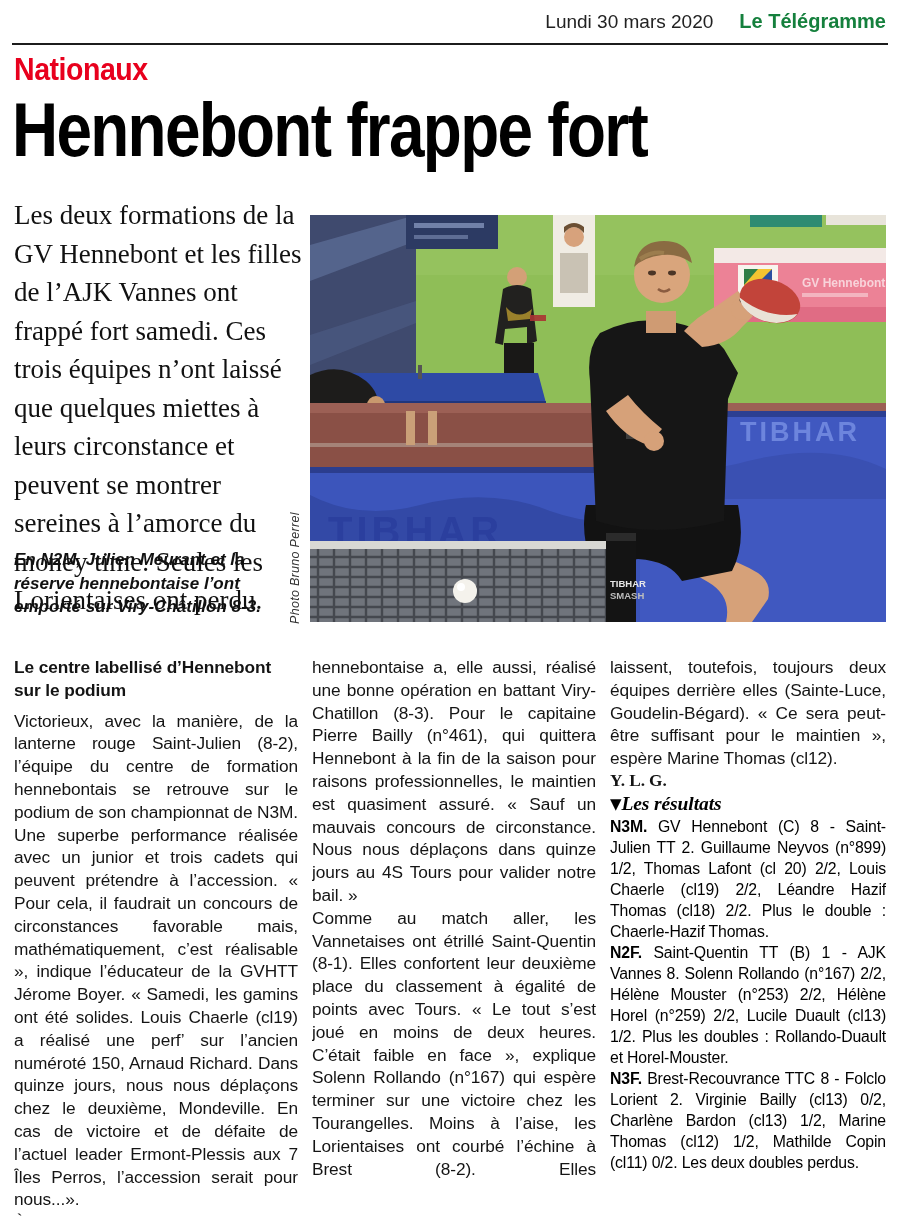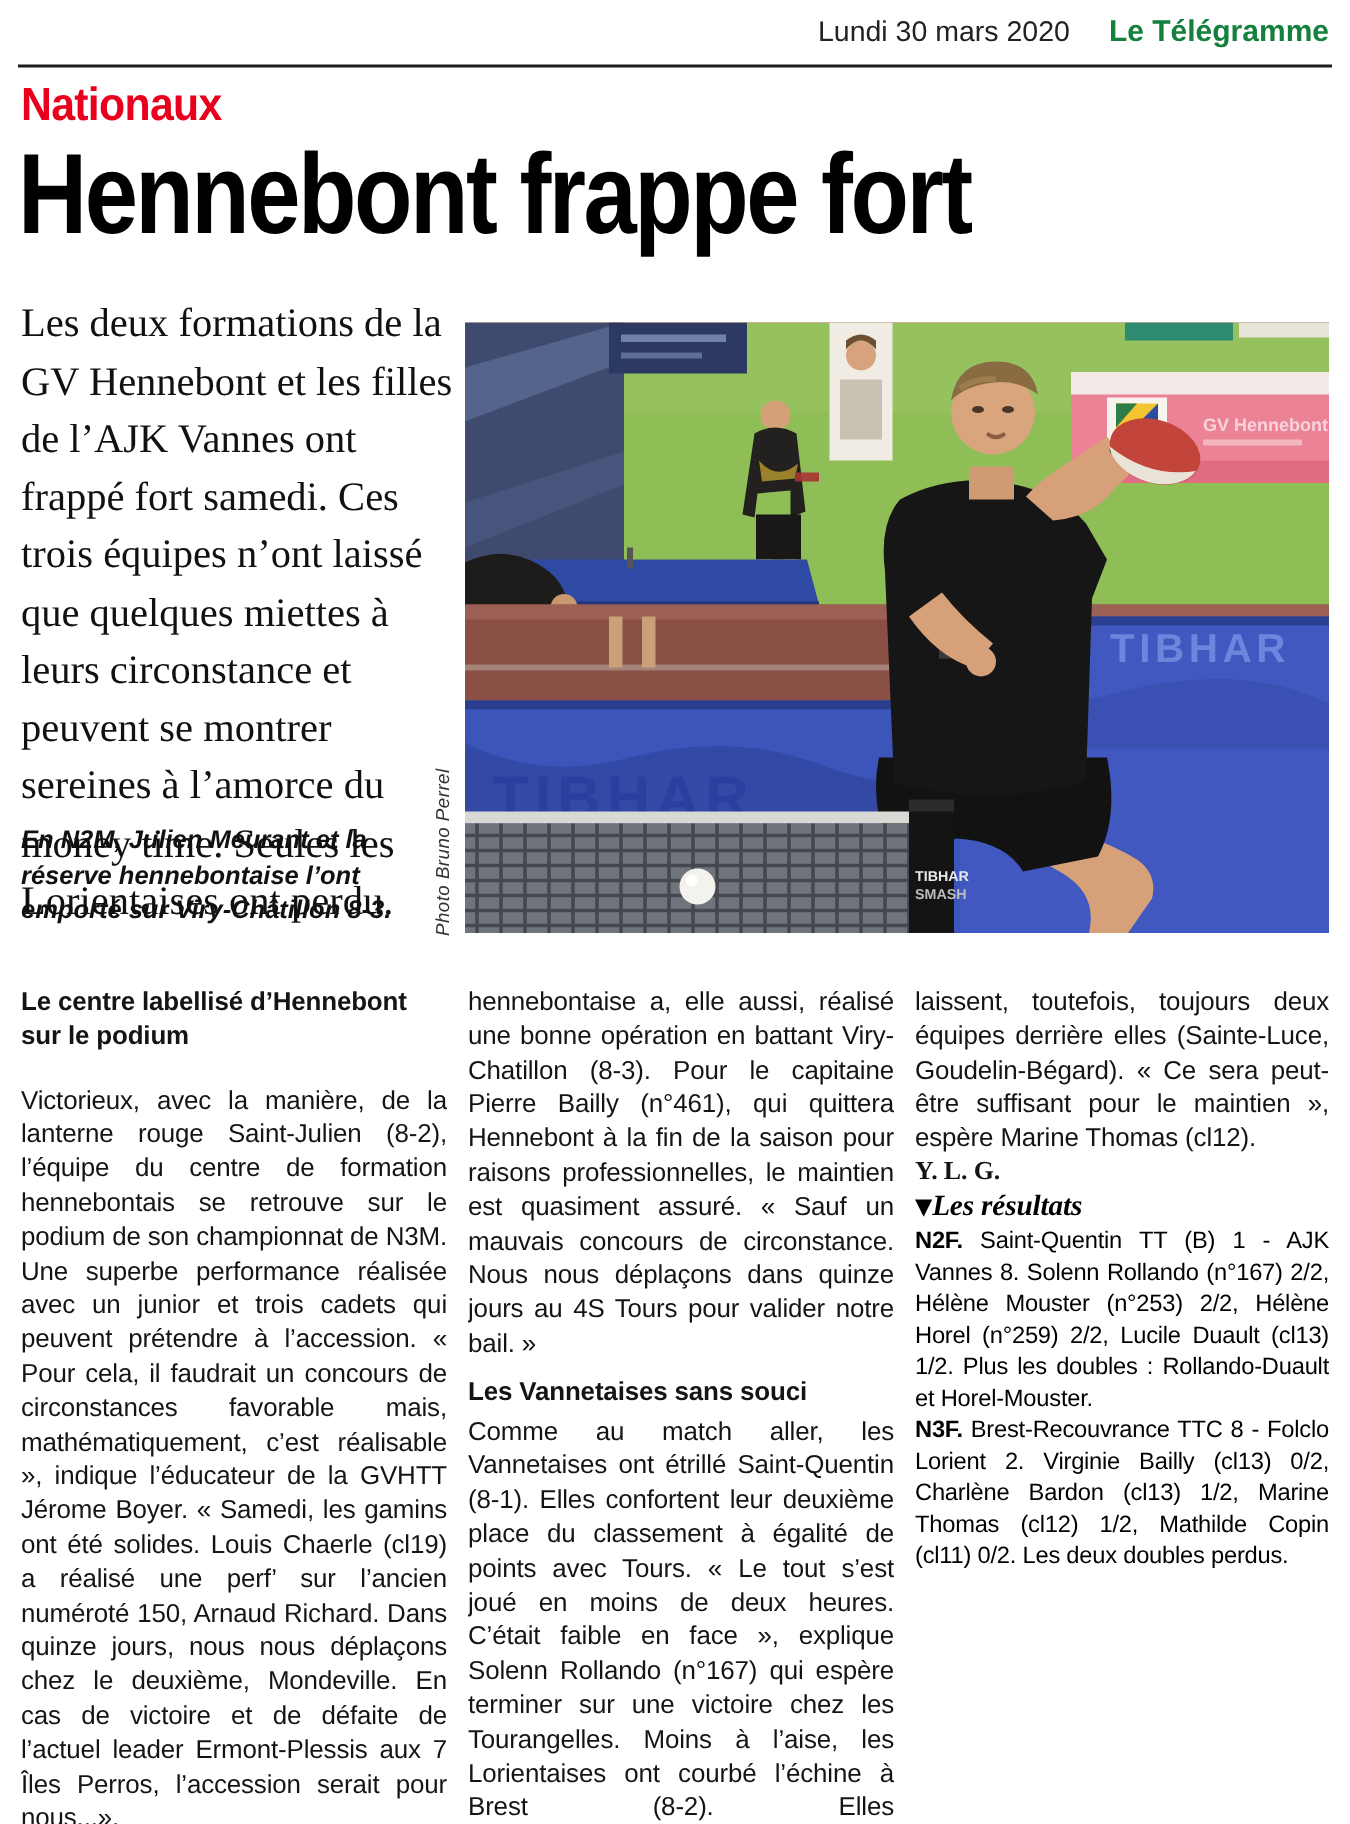--- a/index.html
+++ b/index.html
@@ -33,21 +33,21 @@
 
   
   .col{position:absolute;top:656px;height:560px;overflow:hidden;text-align:justify;}
   .col1{left:14px;width:284px;}
   .col2{left:312px;width:284px;}
   .col3{left:610px;width:276px;}
   .col p{margin:0;font-size:17.3px;line-height:22.8px;letter-spacing:-.1px;color:#141414;}
   .col p.cont{text-align-last:justify;}
   .subhead{font-size:19.5px;line-height:24px;font-weight:700;color:#000;margin:0;text-align:left;}
   .subhead.mid{margin-top:9px;margin-bottom:4px;}
-  .col1 .subhead{margin-bottom:20px;}
+  .col1 .subhead{margin-bottom:8px;}
 
   .byline{margin-top:26px;font-family:"Liberation Serif",serif;font-weight:700;
           font-size:18.5px;color:#787878;text-align:left;letter-spacing:1px;}
   .results-header{margin-top:30px;margin-bottom:3px;text-align:left;}
   .results-header .tri{font-family:"DejaVu Sans",sans-serif;font-size:15px;color:#000;vertical-align:1px;}
   .results-header .rtitle{font-family:"Liberation Serif",serif;font-style:italic;font-weight:700;
           font-size:19.5px;color:#000;}
   .res{font-size:15.8px !important;line-height:21px !important;letter-spacing:-.15px !important;color:#000 !important;}
   .res b{font-weight:700;}
 </style>
@@ -217,27 +217,27 @@
   </div>
 
   <div class="col col1">
     <p class="subhead">Le centre labellisé d’Hennebont sur le podium</p>
     <p>Victorieux, avec la manière, de la lanterne rouge Saint-Julien (8-2), l’équipe du centre de formation hennebontais se retrouve sur le podium de son championnat de N3M. Une superbe performance réalisée avec un junior et trois cadets qui peuvent prétendre à l’accession. « Pour cela, il faudrait un concours de circonstances favorable mais, mathématiquement, c’est réalisable », indique l’éducateur de la GVHTT Jérome Boyer. « Samedi, les gamins ont été solides. Louis Chaerle (cl19) a réalisé une perf’ sur l’ancien numéroté 150, Arnaud Richard. Dans quinze jours, nous nous déplaçons chez le deuxième, Mondeville. En cas de victoire et de défaite de l’actuel leader Ermont-Plessis aux 7 Îles Perros, l’accession serait pour nous...».</p>
     <p class="cont">À l’étage au-dessus, la réserve</p>
   </div>
 
   <div class="col col2">
     <p>hennebontaise a, elle aussi, réalisé une bonne opération en battant Viry-Chatillon (8-3). Pour le capitaine Pierre Bailly (n°461), qui quittera Hennebont à la fin de la saison pour raisons professionnelles, le maintien est quasiment assuré. « Sauf un mauvais concours de circonstance. Nous nous déplaçons dans quinze jours au 4S Tours pour valider notre bail. »</p>
-    <p class="subhead mid">Les Vannetaises sans souci</p>
     <p class="cont">Comme au match aller, les Vannetaises ont étrillé Saint-Quentin (8-1). Elles confortent leur deuxième place du classement à égalité de points avec Tours. « Le tout s’est joué en moins de deux heures. C’était faible en face », explique Solenn Rollando (n°167) qui espère terminer sur une victoire chez les Tourangelles. Moins à l’aise, les Lorientaises ont courbé l’échine à Brest (8-2). Elles</p>
   </div>
 
   <div class="col col3">
     <p>laissent, toutefois, toujours deux équipes derrière elles (Sainte-Luce, Goudelin-Bégard). « Ce sera peut-être suffisant pour le maintien », espère Marine Thomas (cl12).</p>
     <p class="byline">Y. L. G.</p>
     <p class="results-header">
       <span class="tri">▼</span><span class="rtitle">Les résultats</span>
     </p>
+    <p class="res"><b>N3M.</b> <span>GV Hennebont (C) 8 - Saint-Julien TT 2. Guillaume Neyvos (n°899) 1/2, Thomas Lafont (cl 20) 2/2, Louis Chaerle (cl19) 2/2, Léandre Hazif Thomas (cl18) 2/2. Plus le double : Chaerle-Hazif Thomas.</span></p>
     <p class="res"><b>N2F.</b> <span>Saint-Quentin TT (B) 1 - AJK Vannes 8. Solenn Rollando (n°167) 2/2, Hélène Mouster (n°253) 2/2, Hélène Horel (n°259) 2/2, Lucile Duault (cl13) 1/2. Plus les doubles : Rollando-Duault et Horel-Mouster.</span></p>
     <p class="res"><b>N3F.</b> <span>Brest-Recouvrance TTC 8 - Folclo Lorient 2. Virginie Bailly (cl13) 0/2, Charlène Bardon (cl13) 1/2, Marine Thomas (cl12) 1/2, Mathilde Copin (cl11) 0/2. Les deux doubles perdus.</span></p>
   </div>
 
 </div>
 
 </body></html>

